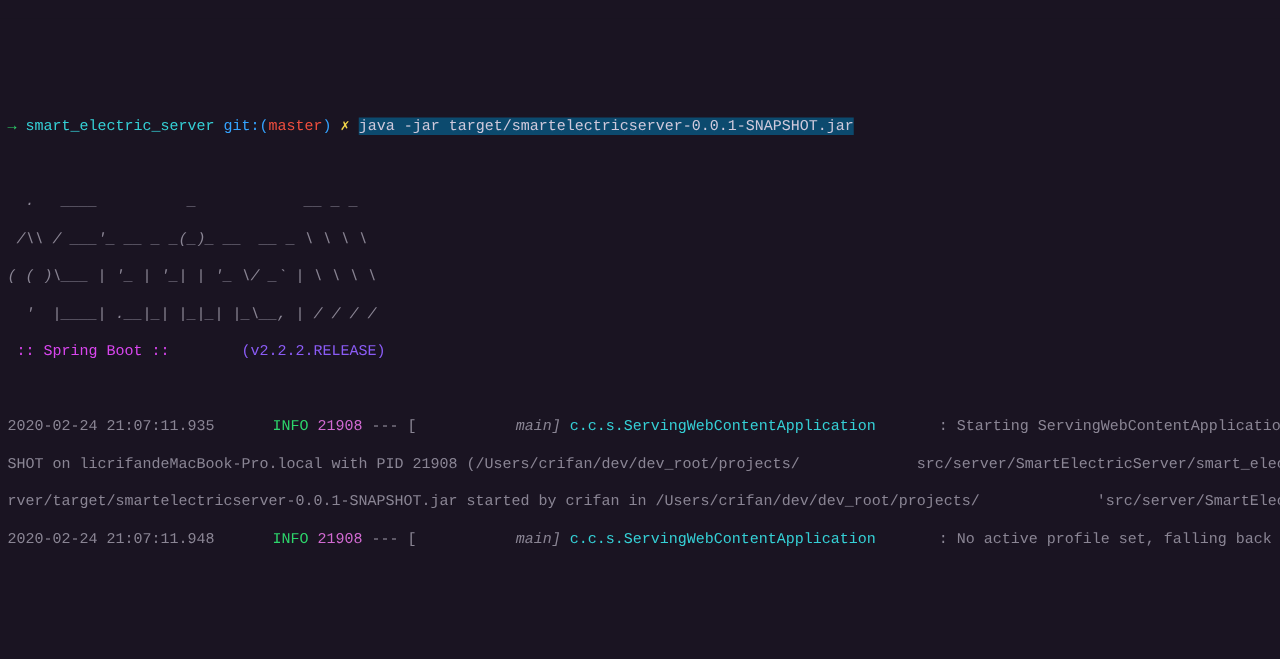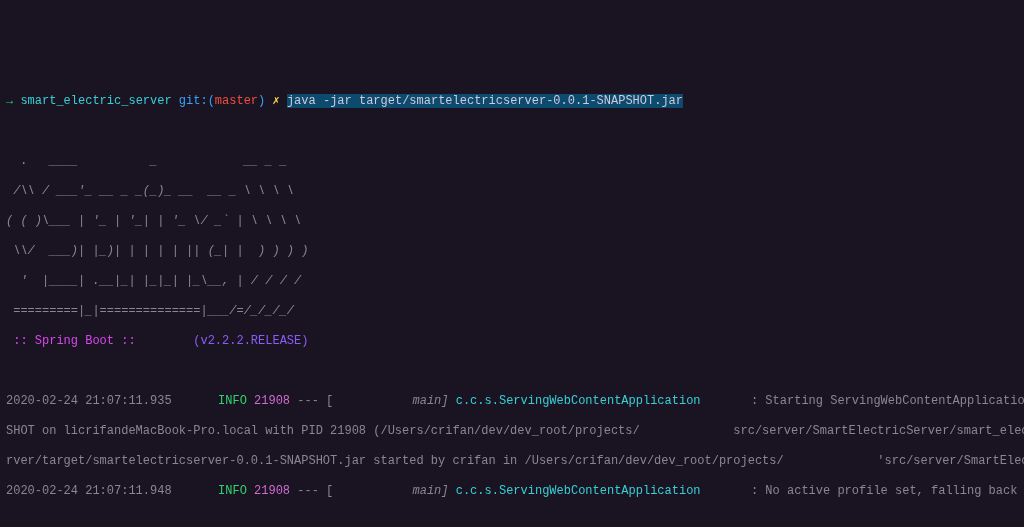--- a/index.html
+++ b/index.html
@@ -41,23 +41,21 @@
 <body>
 
 
 
 <div class="terminal">
 <span class="log-line"><span class="c-arrow">→ </span><span class="c-dir">smart_electric_server</span><span class="c-gitlbl"> git:(</span><span class="c-branch">master</span><span class="c-gitlbl">) </span><span class="c-x">✗ </span><span class="c-cmd-hi"><span>java -jar </span><span>target/smartelectricserver-0.0.1-SNAPSHOT.jar</span></span></span>
 <span class="log-line"> </span>
 <span class="log-line c-ascii">  .   ____          _            __ _ _</span>
 <span class="log-line c-ascii"> /\\ / ___'_ __ _ _(_)_ __  __ _ \ \ \ \</span>
 <span class="log-line c-ascii">( ( )\___ | '_ | '_| | '_ \/ _` | \ \ \ \</span>
-<span class="log-line c-ascii"> \\/  ___)| |_)| | | | | || (_| |  ) ) ) )</span>
 <span class="log-line c-ascii">  '  |____| .__|_| |_|_| |_\__, | / / / /</span>
-<span class="log-line c-ascii"> =========|_|==============|___/=/_/_/_/</span>
 <span class="log-line"><span class="c-banner1"> :: Spring Boot :: </span><span class="c-banner2">       (v2.2.2.RELEASE)</span></span>
 <span class="log-line"> </span>
 <span class="log-line"><span class="c-ts">2020-02-24 21:07:11.935</span>  <span class="c-info">INFO</span> <span class="c-pid">21908</span><span class="c-sep"> --- [</span><span class="c-thread">           main] </span><span class="c-logger">c.c.s.ServingWebContentApplication      </span><span class="c-msg"> : Starting ServingWebContentApplication v0.0.1-SNAP</span></span>
 <span class="log-line c-msg">SHOT on licrifandeMacBook-Pro.local with PID 21908 (/Users/crifan/dev/dev_root/projects/             src/server/SmartElectricServer/smart_electric_se</span>
 <span class="log-line c-msg">rver/target/smartelectricserver-0.0.1-SNAPSHOT.jar started by crifan in /Users/crifan/dev/dev_root/projects/             'src/server/SmartElectricServ</span>
 <span class="log-line"><span class="c-ts">2020-02-24 21:07:11.948</span>  <span class="c-info">INFO</span> <span class="c-pid">21908</span><span class="c-sep"> --- [</span><span class="c-thread">           main] </span><span class="c-logger">c.c.s.ServingWebContentApplication      </span><span class="c-msg"> : No active profile set, falling back to default pr</span></span>
 
 
 
 

